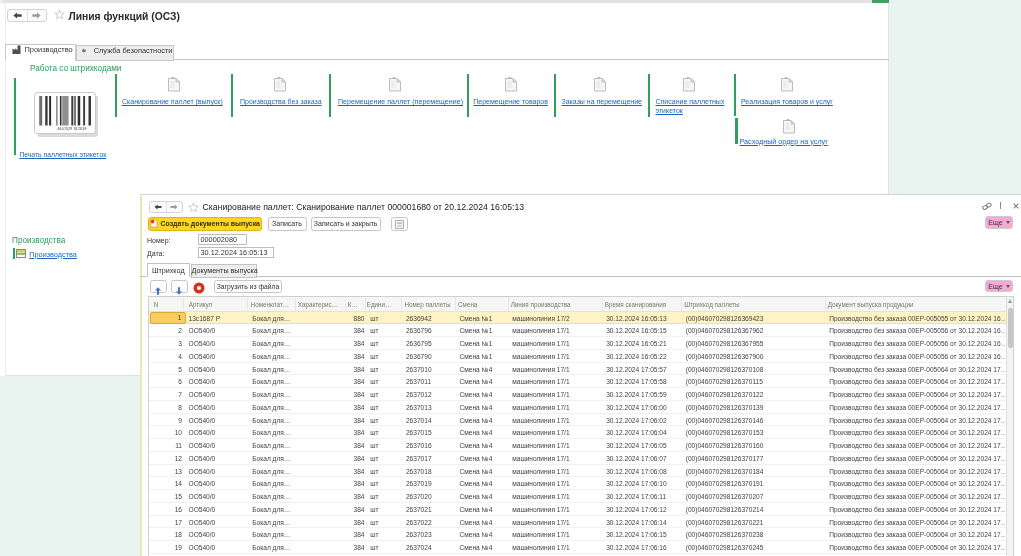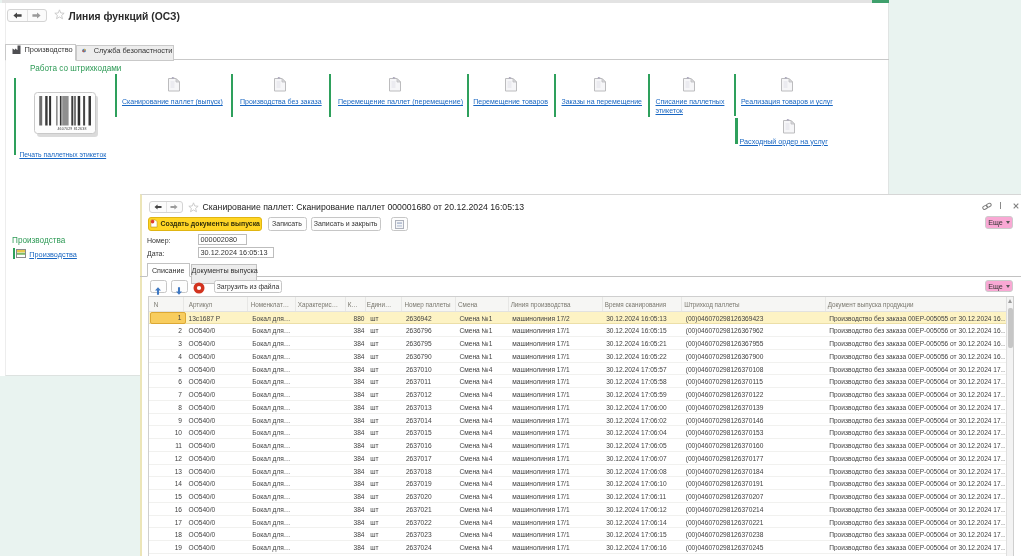--- a/index.html
+++ b/index.html
@@ -232,22 +232,22 @@
         <rect x="2" y="5" width="5" height="1.8" fill="#ccd4e2"></rect>
       </svg></div>
   <div class="morebtn" style="left:843px;top:21px;width:28px;height:12.5px;line-height:11px">Еще<span style="display:inline-block;width:0;height:0;border-left:2.6px solid transparent;border-right:2.6px solid transparent;border-top:3.2px solid #555;vertical-align:1px;margin-left:3px"></span></div>
 
   <div class="fldlbl" style="left:5px;top:41.5px">Номер:</div>
   <div class="fld" style="left:55.5px;top:39px;width:49.5px;height:10.5px;line-height:9px">000002080</div>
   <div class="fldlbl" style="left:5px;top:54.5px">Дата:</div>
   <div class="fld" style="left:55.5px;top:52px;width:76px;height:10.5px;line-height:9px">30.12.2024 16:05:13</div>
 
   <div class="tabs2"></div>
-  <div class="tab2 on" style="left:4.5px;top:68px;width:43.5px;height:14px;line-height:13px">Списание</div>
-  <div class="tab2 off" style="left:48.5px;top:69px;width:66.5px;height:20px;line-height:12px">Документы выпуска</div>
+  <div class="tab2 on" style="left:4.5px;top:68px;width:43.5px;height:14px;line-height:13px">Штрихкод</div>
+  <div class="tab2 off" style="left:48.5px;top:69px;width:66.5px;height:14px;line-height:12px">Документы выпуска</div>
 
   <div class="btn" style="left:7.5px;top:84.5px;width:17px;height:13px"><svg width="6" height="8" viewBox="0 0 7 9" style="margin-top:2px">
         <path d="M3.5 0 L7 4 L4.7 4 L4.7 9 L2.3 9 L2.3 4 L0 4 Z" fill="#3f78c2"></path>
       </svg></div>
   <div class="btn" style="left:28.5px;top:84.5px;width:17px;height:13px"><svg width="6" height="8" viewBox="0 0 7 9" style="margin-top:2px;transform:rotate(180deg)">
         <path d="M3.5 0 L7 4 L4.7 4 L4.7 9 L2.3 9 L2.3 4 L0 4 Z" fill="#3f78c2"></path>
       </svg></div>
   <div class="abs" style="left:51px;top:84.5px"><svg width="12" height="12" viewBox="0 0 12 12">
         <circle cx="6" cy="6" r="5.5" fill="#d2331f"></circle>
         <circle cx="6" cy="6" r="2.1" fill="#fff"></circle>

